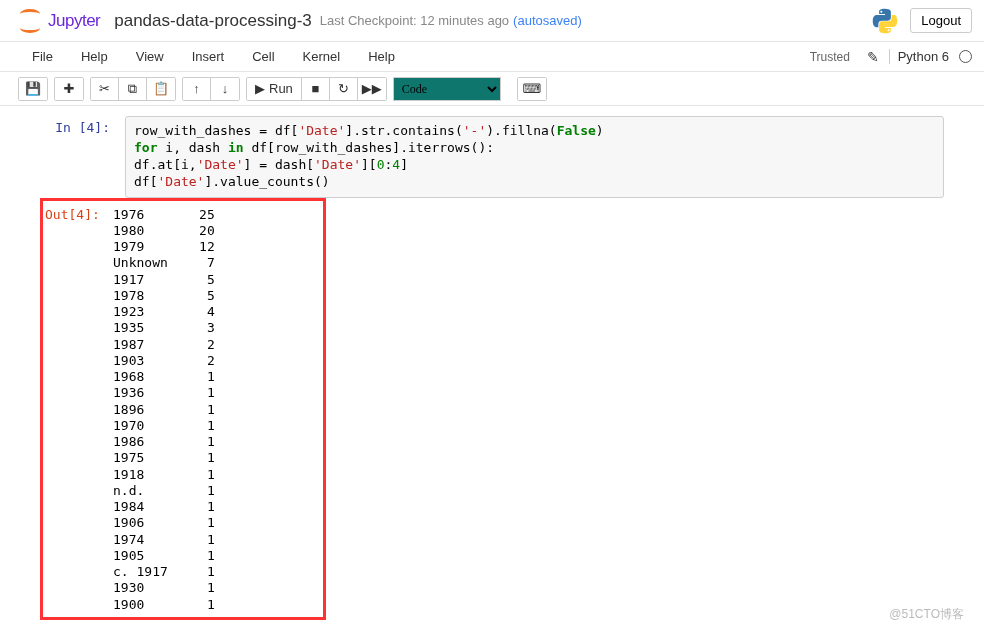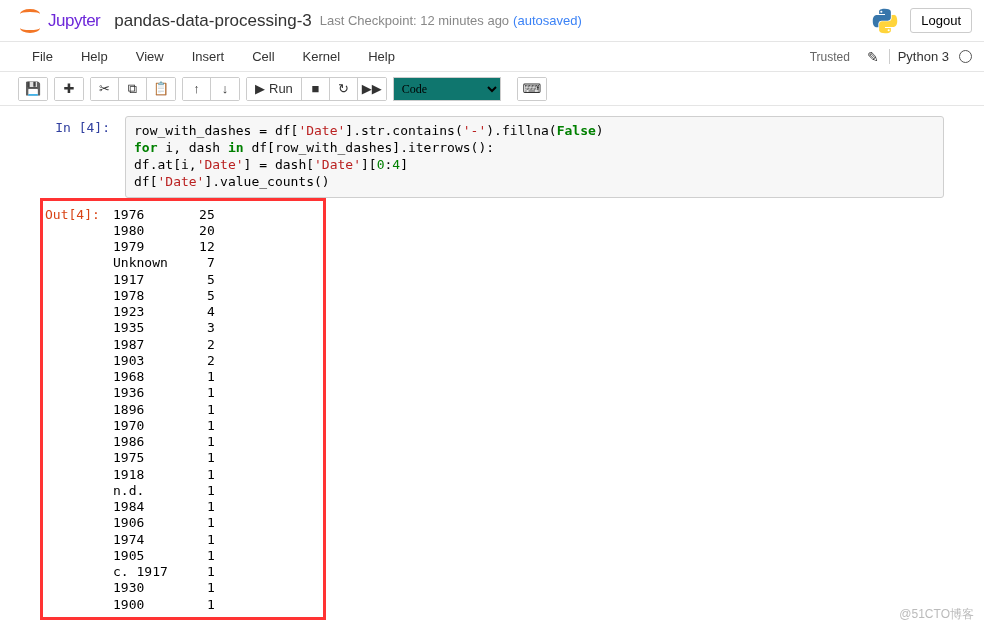--- a/index.html
+++ b/index.html
@@ -40,21 +40,21 @@
   .prompt-in { color: #303f9f; }
   .prompt-out { color: #d84315; }
   .input-area { flex: 1; border: 1px solid #cfcfcf; background: #f7f7f7; border-radius: 3px; padding: 6px 8px; font-family: monospace; font-size: 13px; line-height: 1.3; }
   .code-tok-def { color: #008000; font-weight: bold; }
   .code-tok-str { color: #ba2121; }
   .code-tok-num { color: #008000; }
   .output-area { flex: 1; font-family: monospace; font-size: 13px; padding: 4px 8px; white-space: pre; line-height: 1.25; }
   .out-highlight { border: 3px solid #ff3333; margin-left: 40px; margin-right: auto; padding: 2px 2px 0 2px; width: 286px; display: flex; }
   .out-highlight .prompt { width: 60px; }
   
-  .watermark { position: absolute; bottom: 6px; right: 10px; font-size: 12px; color: #bbb; }
+  .watermark { position: absolute; bottom: 6px; right: 20px; font-size: 12px; color: #bbb; }
 </style>
 </head>
 <body>
 
 <div class="header">
   <div class="jupyter-logo">
     <div class="jupyter-logo-icon">
       <span class="arc-top"></span>
         <span class="arc-bot"></span>
     </div>
@@ -78,21 +78,21 @@
   <span class="menu-item">Help</span>
   <span class="menu-item">View</span>
   <span class="menu-item">Insert</span>
   <span class="menu-item">Cell</span>
   <span class="menu-item">Kernel</span>
   <span class="menu-item">Help</span>
   <div class="spacer"></div>
   <div class="right-group">
     <span class="trusted">Trusted</span>
     <span class="edit-icon">✎</span>
-    <span class="kernel-name">Python 3</span>
+    <span class="kernel-name">Python 6</span>
     <span class="kernel-circle"></span>
   </div>
 </div>
 
 <div class="toolbar">
   <div class="tgroup">
       <span class="tbtn">💾</span>
     </div>
   <div class="tgroup">
       <span class="tbtn">✚</span>

